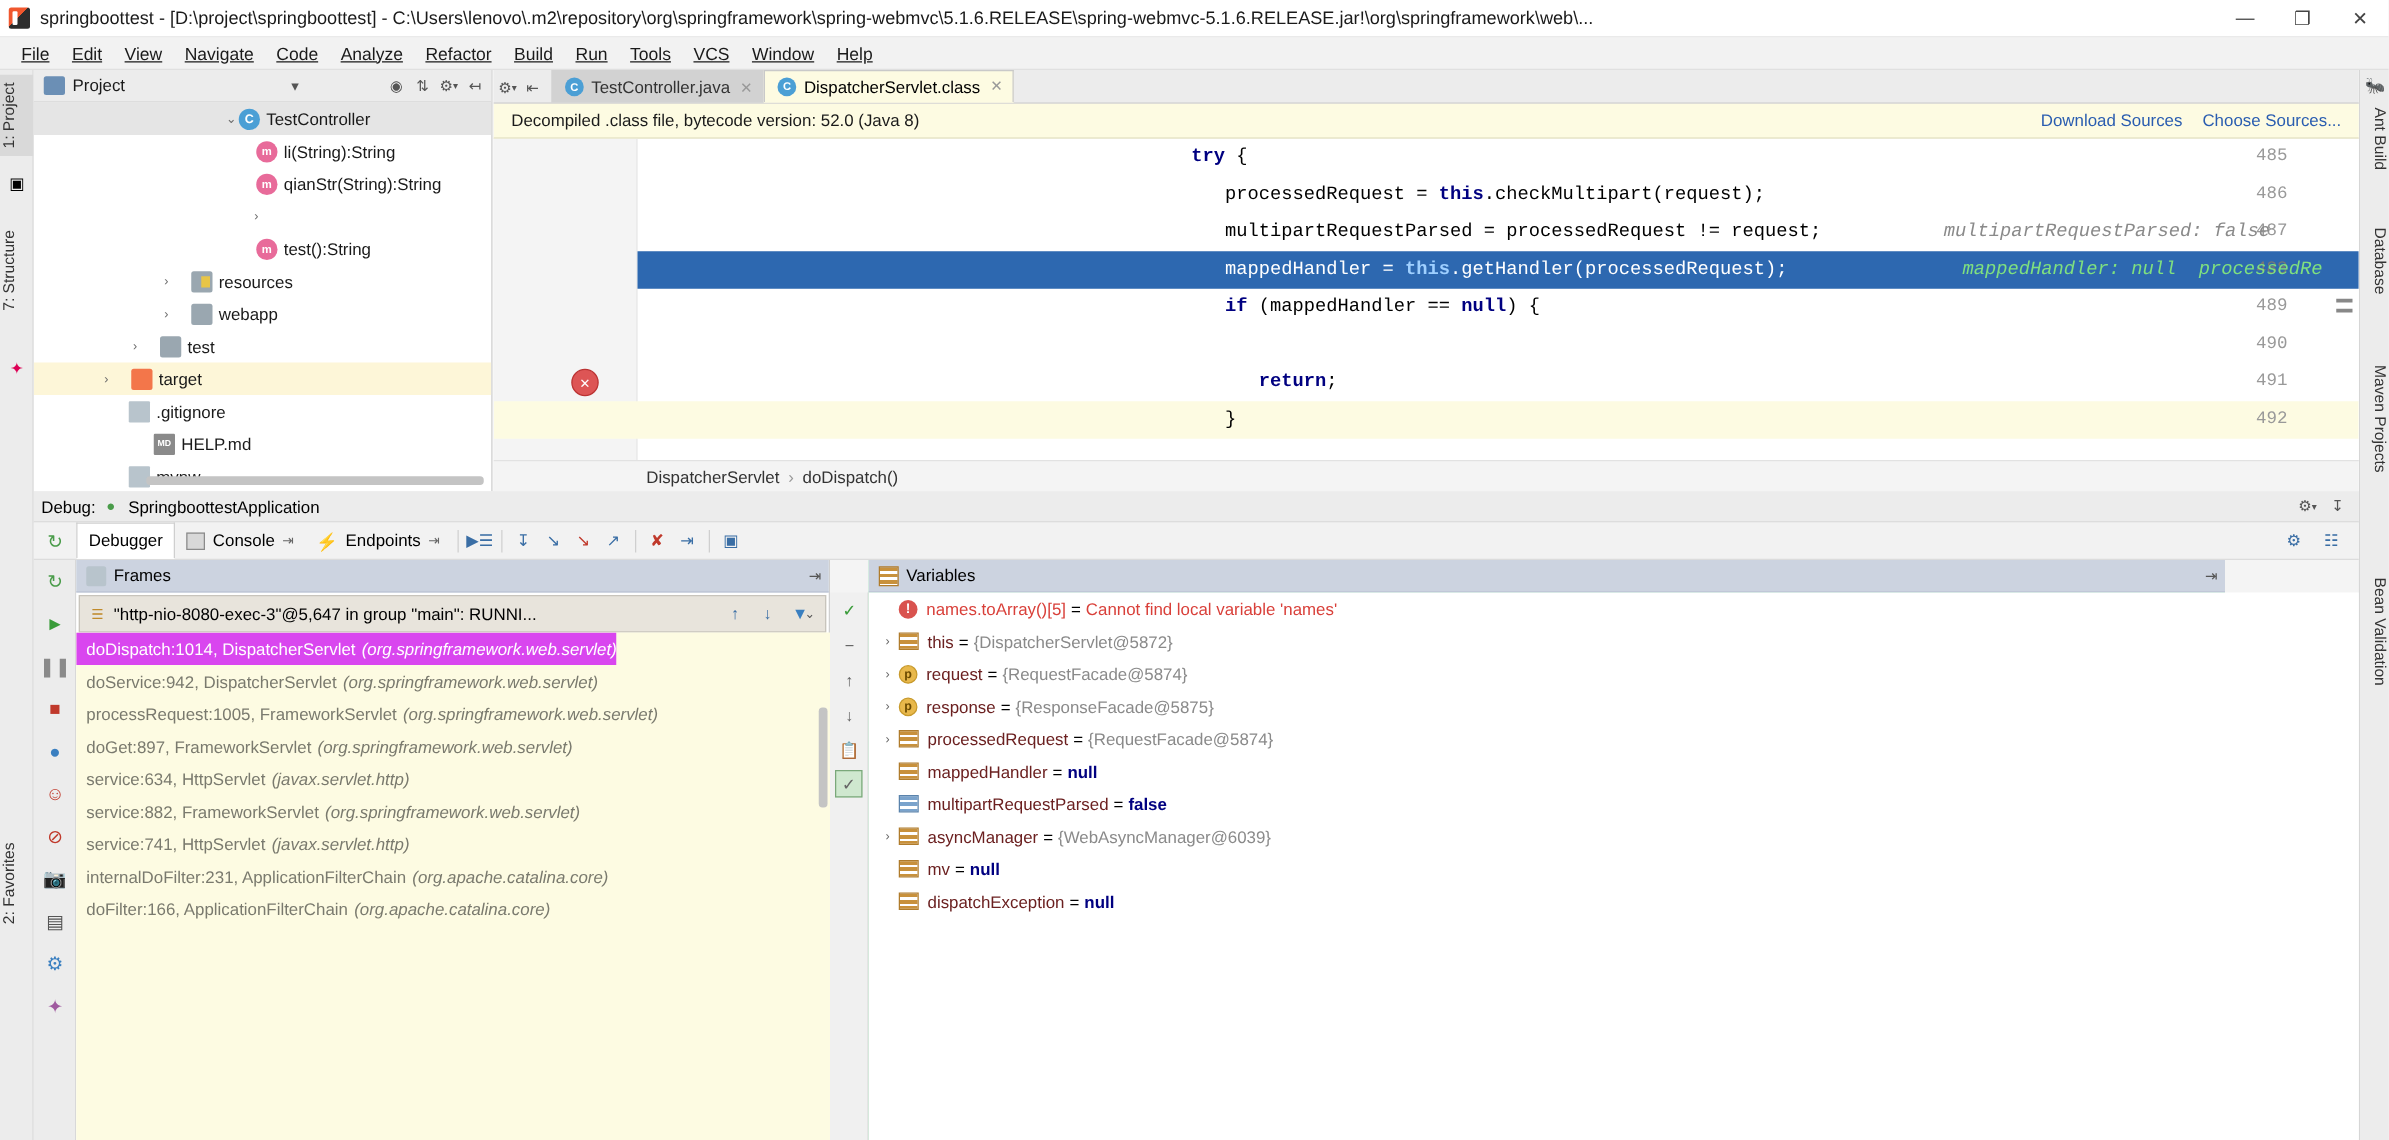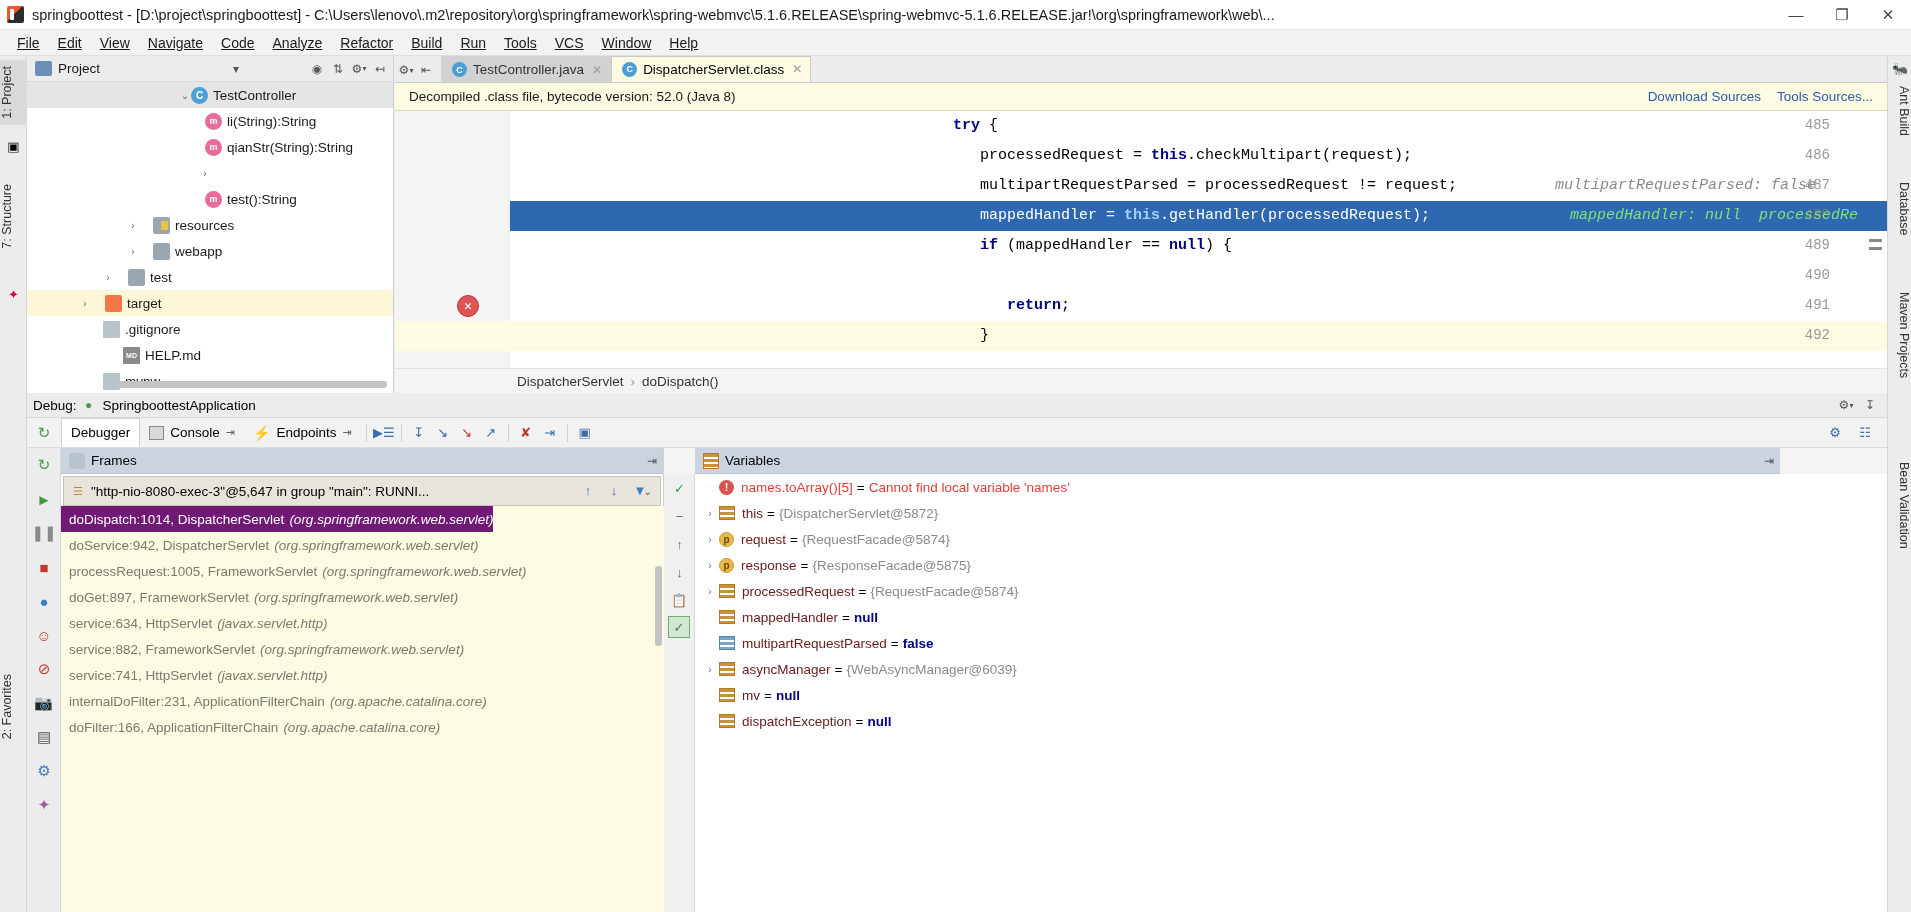--- a/index.html
+++ b/index.html
@@ -208,21 +208,21 @@
                 margin:2px 2px 0 2px; display:flex; align-items:center;
                 padding-left:6px; font-size:13.5px; cursor:default;}
   .thread-ic { width:16px;height:16px;margin-right:5px;display:flex;align-items:center;
                justify-content:center;font-size:11px;}
   .thread-chev { margin-left:auto; padding-right:8px; font-size:10px; color:#555;}
 
   .frame-list { position:absolute; left:0; top:58px; width:603px; height:406px;
                 background:#fdfbe2; overflow:hidden;}
   .frame-row { height:26px; display:flex; align-items:center; padding-left:8px;
                font-size:13.5px; white-space:nowrap; cursor:default; color:#7a7a6e;}
-  .frame-row.sel { background:#701a75; color:#fff; }
+  .frame-row.sel { background:#d946ef; color:#fff; }
   .frame-row .loc { font-style:italic; margin-left:5px; }
 
   .frames-toolcol { position:absolute; left:637px; top:81px; width:31px; height:438px;
                     background:#f0f0f0; border-right:1px solid #d8d8d8;}
   .ftc-ic { width:31px;height:28px;display:flex;align-items:center;justify-content:center;
             font-size:13px;color:#666;cursor:default;}
 
   .vars-pane { position:absolute; left:668px; top:55px; width:1085px; height:464px;
                background:#86efac;}
   .vars-list { position:absolute; left:0; top:26px; width:1192px; height:438px;
@@ -397,21 +397,21 @@
         <span class="etab-ic cls">C</span>
         <span>DispatcherServlet.class</span>
         <span class="etab-x">✕</span>
       </div>
     </div>
 
     <div class="notif-bar">
       <span class="notif-text">Decompiled .class file, bytecode version: 52.0 (Java 8)</span>
       <div class="notif-links">
         <a>Download Sources</a>
-        <a>Tools Sources...</a>
+        <a>Choose Sources...</a>
       </div>
     </div>
 
     <div class="codearea">
       <div class="gutter"></div>
 
       <div class="codeline" style="top:0;">
         <span class="lnum" style="top:6px;">485</span>
         <span class="txt" style="left:558px;"><span class="kw">try</span> {</span>
       </div>

